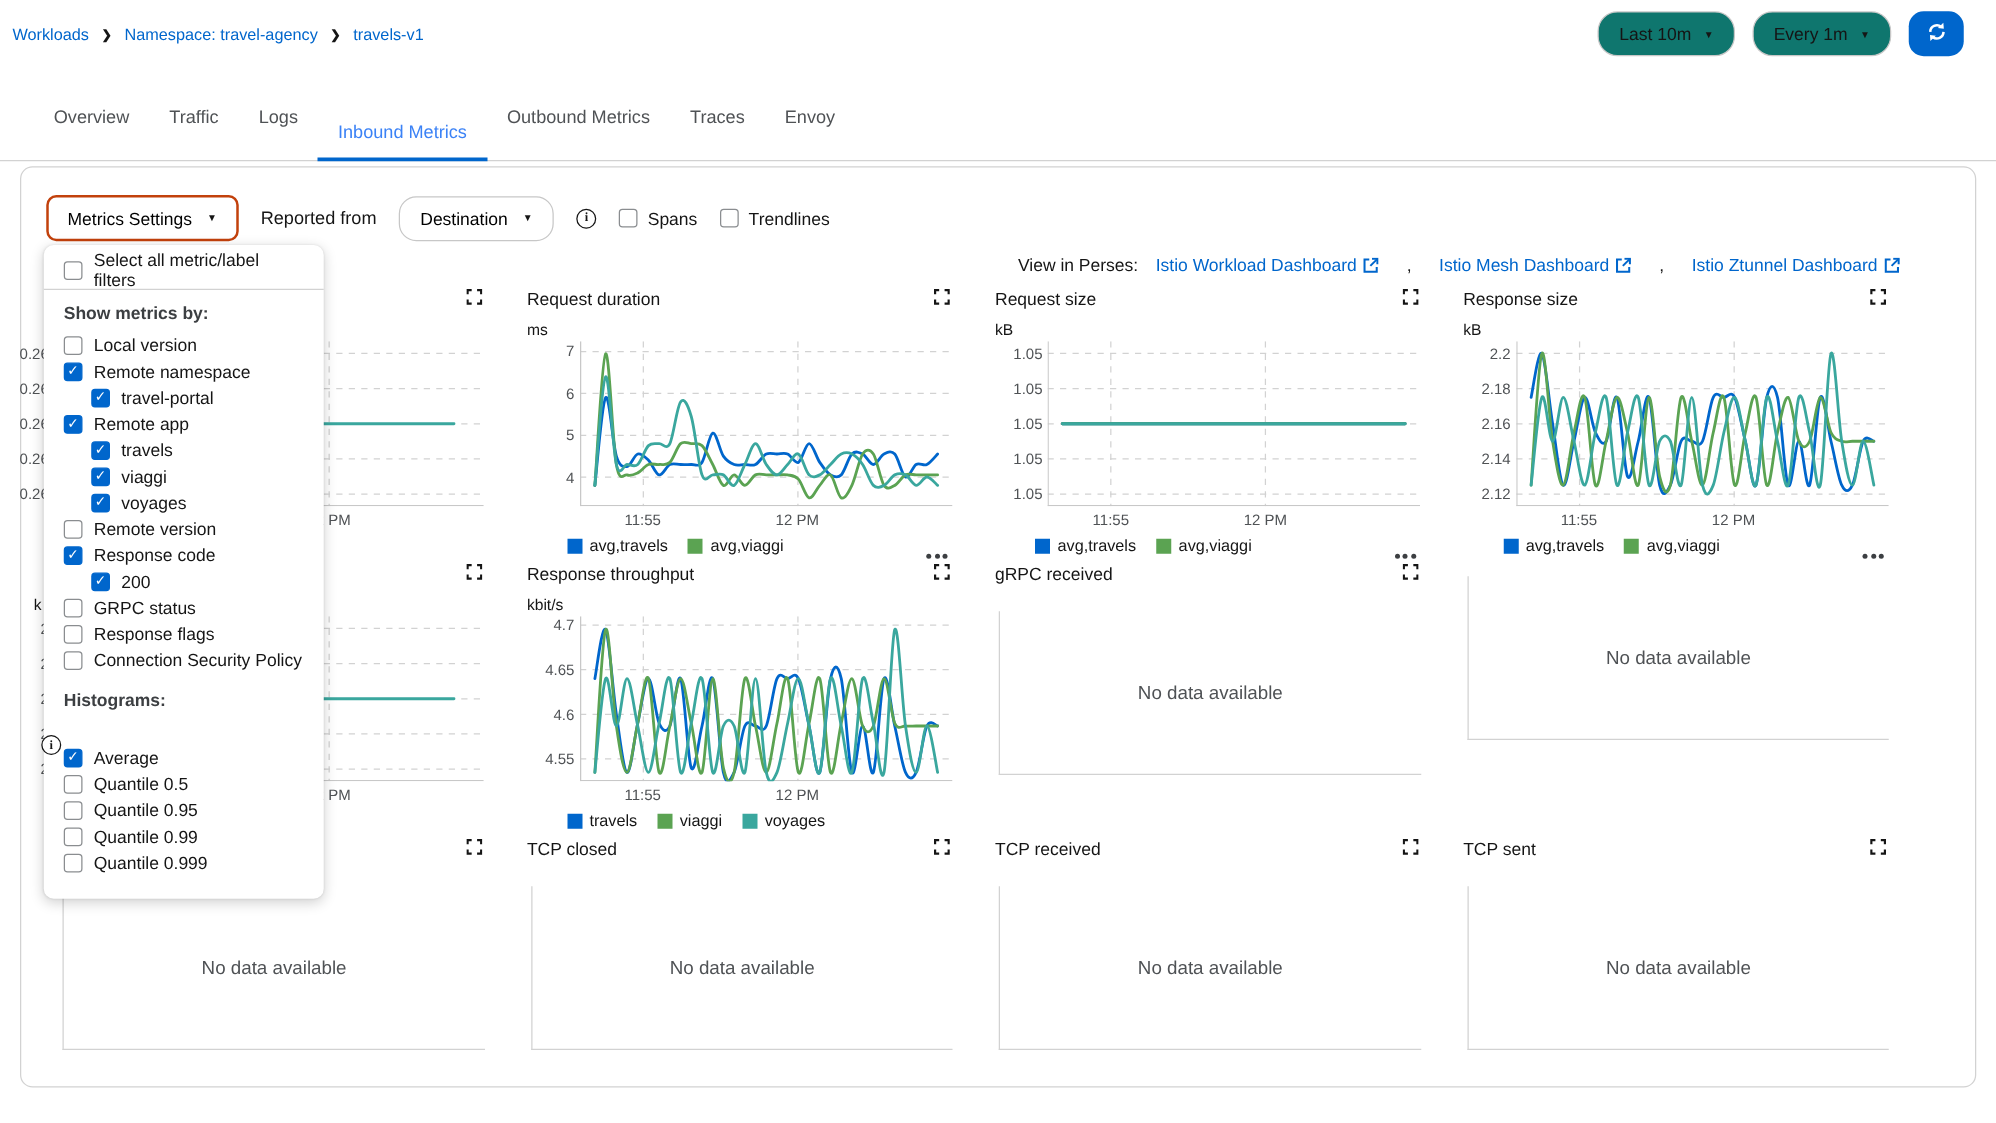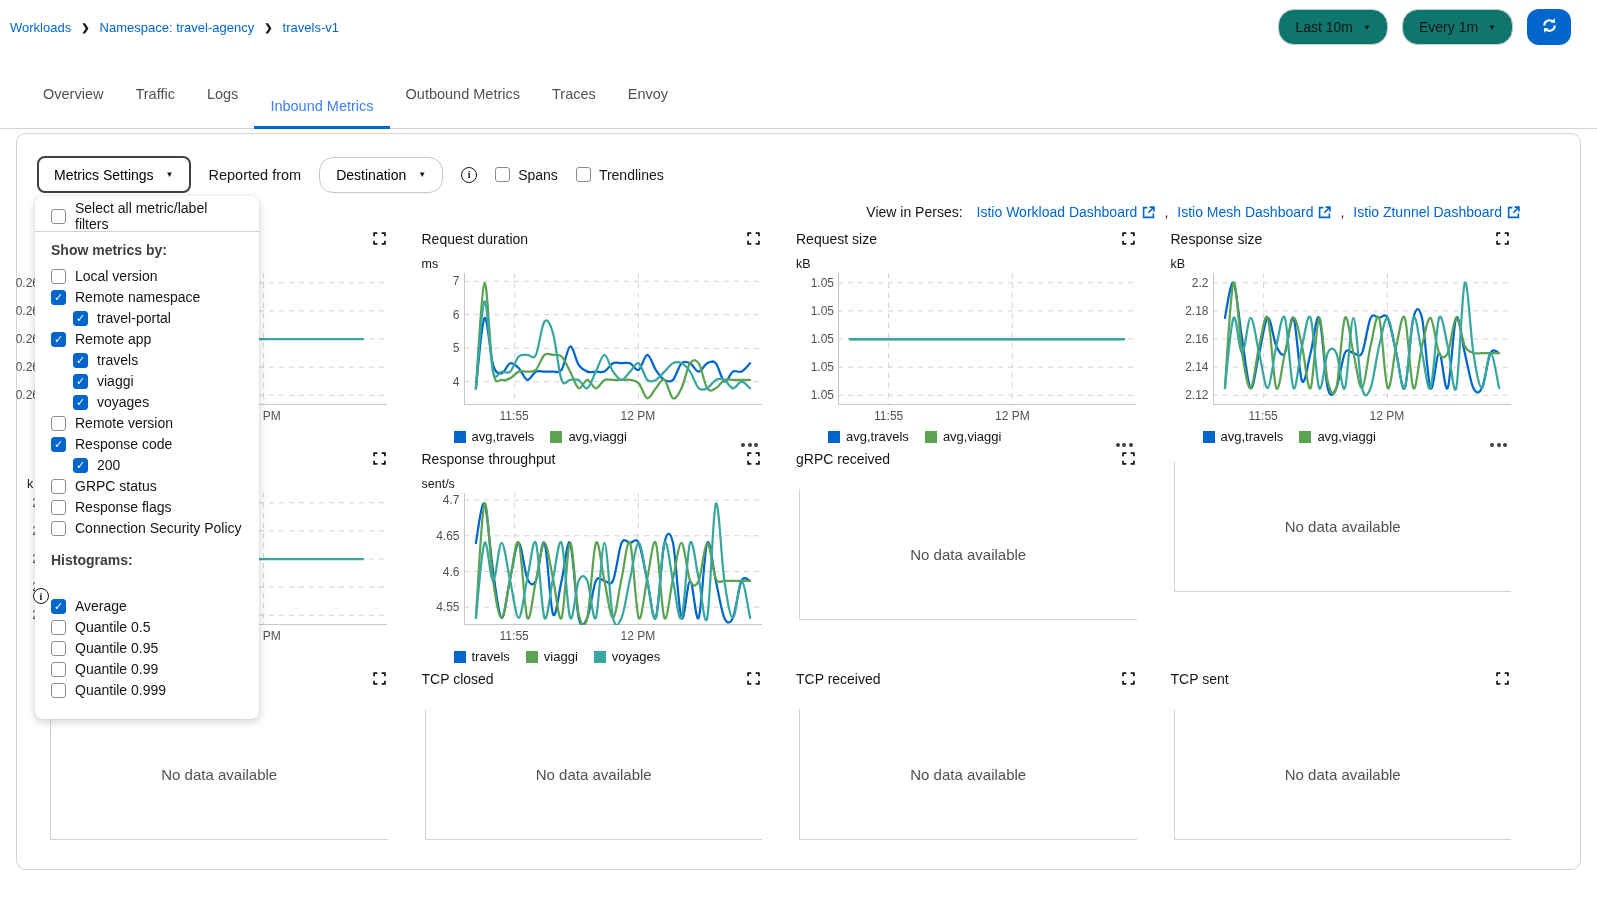--- a/index.html
+++ b/index.html
@@ -21,21 +21,21 @@
   .tabs { position:absolute; left:0; top:78px; width:100%; display:flex; padding-left:27px; border-bottom:1px solid #d2d2d2; }
   .tab { position:relative; padding:8px 16px 14px 16px; font-size:14.5px; color:#4f5255; cursor:pointer; white-space:nowrap; }
   .tab.active { color:#3b82f6;margin-top:12px; }
   .tab.active::after { content:""; position:absolute; left:0; right:0; bottom:-1px; height:3px; background:#0066cc; }
 
   
   .card { position:absolute; left:16px; top:133px; width:1565px; height:737px; border:1px solid #d2d2d2; border-radius:10px; background:#fff; }
 
   
   .metrics-toolbar { position:absolute; left:20px; top:22px; display:flex; align-items:center; gap:18px; }
-  .settings-btn { height:37px; background:#fff; border:2px solid #404040; border-radius:8px; display:flex; align-items:center; gap:12px; padding:0 15px; font-size:14px; cursor:pointer; }
+  .settings-btn { height:37px; background:#fff; border:2px solid #c2410c; border-radius:8px; display:flex; align-items:center; gap:12px; padding:0 15px; font-size:14px; cursor:pointer; }
   .reported-label { font-size:14.5px; color:#151515; }
   .dest-btn { height:36px; background:#fff; border:1px solid #c7c7c7; border-radius:14px; display:flex; align-items:center; gap:12px; padding:0 16px; font-size:14px; cursor:pointer; }
   .info-icon { width:16px; height:16px; border:1.4px solid #151515; border-radius:50%; display:inline-flex; align-items:center; justify-content:center; font-size:10px; font-weight:bold; font-family:"Liberation Serif", serif; color:#151515; background:#fff; }
   .check-ctl { display:flex; align-items:center; gap:8px; font-size:14px; cursor:pointer; }
   .cb { width:15px; height:15px; border:1px solid #8a8d90; border-radius:3px; background:#fff; flex:0 0 auto; }
   .cb.checked { background:#0066cc; border-color:#0066cc; color:#fff; display:flex; align-items:center; justify-content:center; font-size:11px; line-height:1; }
 
   .perses { position:absolute; right:60px; top:30px; display:flex; align-items:flex-end; gap:14px; font-size:14px;margin-top:40px; }
   .perses-link { color:#0066cc; cursor:pointer; display:flex; align-items:center; gap:5px; }
   .perses-sep { color:#151515; }
@@ -133,21 +133,21 @@
         <span>Spans</span>
       </label>
       <label class="check-ctl">
         <span class="cb"></span>
         <span>Trendlines</span>
       </label>
     </div>
 
     <div class="perses">
       <span>View in Perses:</span>
-      <span id="perses-links" style="display:flex;align-items:center;gap:9px;">
+      <span id="perses-links" style="display:flex;align-items:center;gap:22px;">
           <span class="perses-link">Istio Workload Dashboard<span>
               <svg width="13" height="13" viewBox="0 0 12 12" style="display:block">
                 <path d="M5 1.5H1.5v9h9V7" fill="none" stroke="#0066cc" stroke-width="1.5"></path>
                 <path d="M7 1h4v4" fill="none" stroke="#0066cc" stroke-width="1.5"></path>
                 <path d="M11 1L5.8 6.2" fill="none" stroke="#0066cc" stroke-width="1.5"></path>
               </svg>
             </span></span>
           <span class="perses-sep">,</span>
           <span class="perses-link">Istio Mesh Dashboard<span>
               <svg width="13" height="13" viewBox="0 0 12 12" style="display:block">
@@ -377,21 +377,21 @@
             <span class="xlabel" style="left: 216.33px;">12 PM</span>
           </div>
         </div>
         <div class="panel">
           <div class="panel-head">
             <span class="panel-title">Response throughput</span>
             <span class="expand-icon"><svg width="13" height="13" viewBox="0 0 12 12">
                 <path d="M1 4V1h3M8 1h3v3M11 8v3H8M4 11H1V8" fill="none" stroke="#151515" stroke-width="1.6"></path>
               </svg></span>
           </div>
-          <div class="unit">sent/s</div>
+          <div class="unit">kbit/s</div>
           <div class="plot-wrap">
             <div class="ylabels">
               <span class="ylabel" style="top: 0.128px;">4.7</span>
               <span class="ylabel" style="top: 35.768px;">4.65</span>
               <span class="ylabel" style="top: 71.54px;">4.6</span>
               <span class="ylabel" style="top: 107.18px;">4.55</span>
             </div>
             <svg width="298" height="132" class="plot">
               <line x1="0" y1="7.128000000000006" x2="298" y2="7.128000000000006" stroke="#d2d2d2" stroke-dasharray="5 5"></line>
               <line x1="0" y1="42.767999999999994" x2="298" y2="42.767999999999994" stroke="#d2d2d2" stroke-dasharray="5 5"></line>

